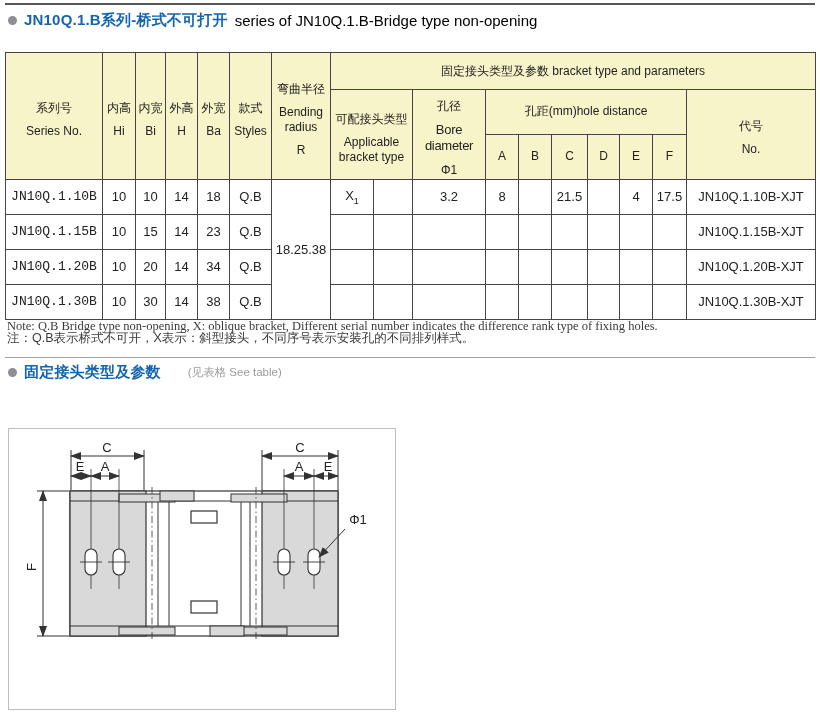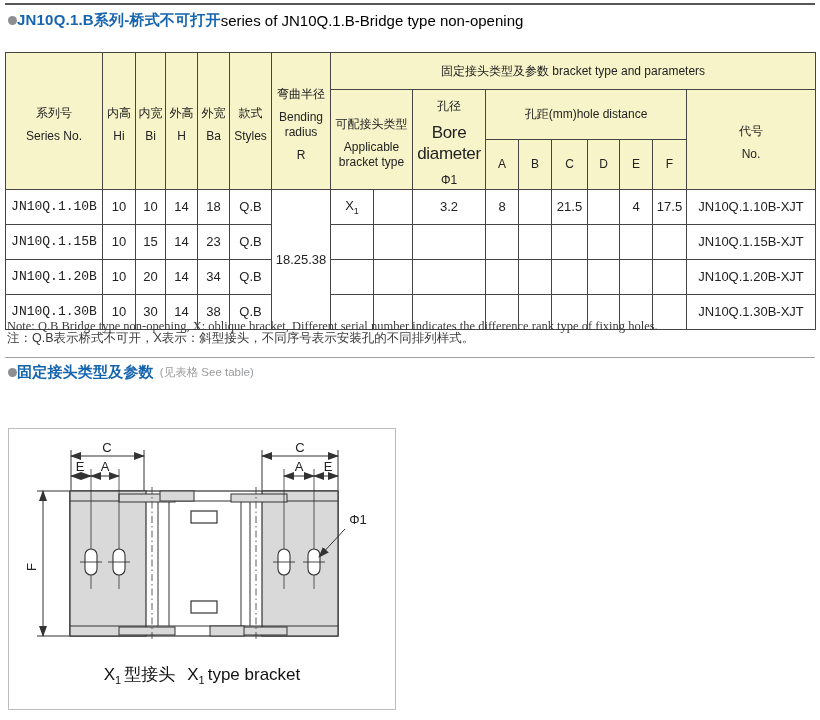--- a/index.html
+++ b/index.html
@@ -3,40 +3,40 @@
 <meta charset="utf-8">
 <style>
   html,body{margin:0;padding:0;}
   body{
     width:820px;height:720px;position:relative;overflow:hidden;
     background:#ffffff;font-family:"Liberation Sans",sans-serif;color:#333;
   }
   .top-rule{position:absolute;left:5px;top:3px;width:810px;height:2px;background:#555658;}
   .sec-rule{position:absolute;left:5px;top:357px;width:810px;height:1px;background:#a3a3a3;}
 
-  .heading{position:absolute;display:flex;align-items:center;}
+  .heading{position:absolute;display:flex;align-items:center;gap:7px;}
   .heading .bullet{width:9px;height:9px;border-radius:50%;background:#8d8f92;flex:0 0 auto;}
   .heading .zh{color:#1565ae;font-weight:bold;font-size:15px;letter-spacing:0.2px;}
   .heading .en{color:#000000;font-size:15px;}
-  .heading .hint{color:#9a9b9d;font-size:11.5px;margin-left:6px;}
+  .heading .hint{color:#9a9b9d;font-size:11.5px;margin-left:20px;}
   #heading1{left:8px;top:11px;}
   #heading2{left:8px;top:363px;}
 
   table.spec{
     position:absolute;left:5px;top:52px;width:810px;
     border-collapse:collapse;table-layout:fixed;
   }
   table.spec th,table.spec td{
     border:1px solid #454545;padding:1px 2px;text-align:center;vertical-align:middle;
     overflow:hidden;
   }
   table.spec th{background:#f8f4c9;font-weight:normal;font-size:12px;color:#222;line-height:1.25;}
   table.spec td{background:#ffffff;font-size:13px;color:#222;}
   table.spec .zh,.spec .en,.spec .sym{display:block;margin-top:8px;}
-  table.spec .en.small{font-size:17px;letter-spacing:-0.3px;}
+  table.spec .en.small{font-size:13px;letter-spacing:-0.3px;}
   table.spec .inlinehdr span{display:inline;}
   tr.hrow1{height:37px;} tr.hrow2{height:33px;} tr.hrow3{height:33px;}
   tr.drow{height:35px;}
   td.cell-series{text-align:left;padding-left:9px;font-family:Liberation Mono, monospace;}
   td.cell-no{text-align:left;padding-left:4px;font-size:12.5px;}
   sub{font-size:9px;}
 
   .notes{position:absolute;left:7px;font-size:12.5px;color:#3a3a3a;}
   #note-zh{top:299px;margin-top:31px;}
   #note-en{top:319px;font-family:Liberation Serif, serif;}
@@ -313,16 +313,13 @@
       <text x="71" y="42">E</text>
       <text x="96" y="42">A</text>
       <text x="291" y="23">C</text>
       <text x="290" y="42">A</text>
       <text x="319" y="42">E</text>
       <text x="27" y="138" transform="rotate(-90 27 138)">F</text>
       <text x="349" y="95">Φ1</text>
     </g>
   </svg>
 
-  <div class="caption">
-    <span>X</span><sub>1</sub><span>型接头</span><span class="gap"></span><span>X</span><sub>1</sub><span>type bracket</span>
-  </div>
 </div>
 
 </body></html>

